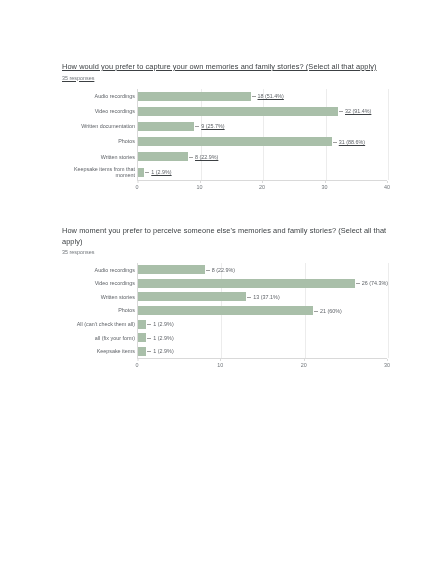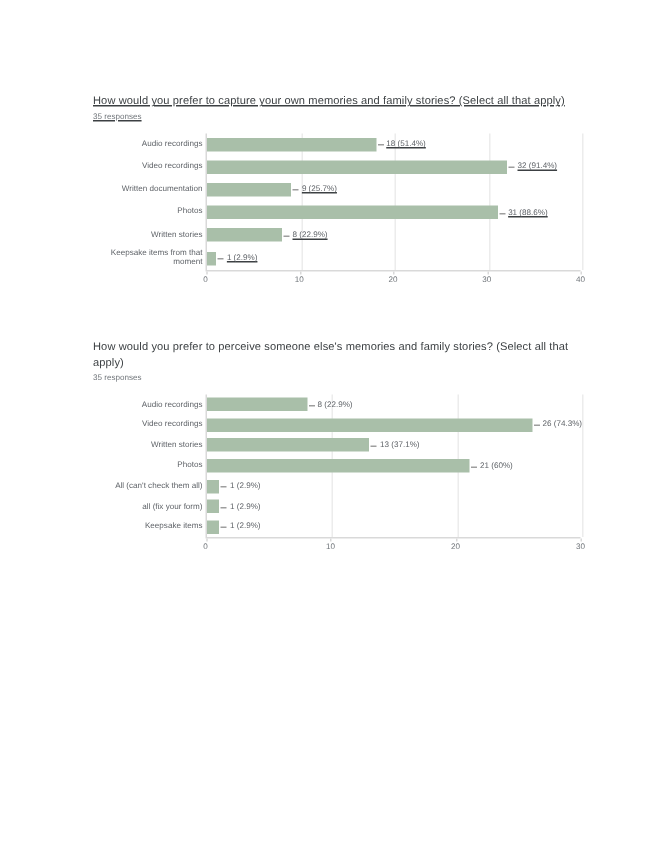--- a/index.html
+++ b/index.html
@@ -187,21 +187,21 @@
           <div class="tick" style="left: 0px;"><span class="tick-mark"></span>0</div>
           <div class="tick" style="left: 62.5px;"><span class="tick-mark"></span>10</div>
           <div class="tick" style="left: 125px;"><span class="tick-mark"></span>20</div>
           <div class="tick" style="left: 187.5px;"><span class="tick-mark"></span>30</div>
           <div class="tick" style="left: 250px;"><span class="tick-mark"></span>40</div>
         </div>
     </div>
   </div>
 
   <div class="q-block" id="question-2">
-    <div class="q-title">How would you prefer to perceive someone else's memories and family stories? (Select all that apply)</div>
+    <div class="q-title">How moment you prefer to perceive someone else's memories and family stories? (Select all that apply)</div>
     <div class="q-responses">35 responses</div>
 
     <div class="chart">
       <div class="plot-wrap" style="width: 250px;">
         <div class="grid-layer" id="grid-2">
             <div class="gridline" style="left: 83.3333px;"></div>
             <div class="gridline" style="left: 166.667px;"></div>
             <div class="gridline" style="left: 250px;"></div>
           </div>
         <div class="rows" id="rows-2">

